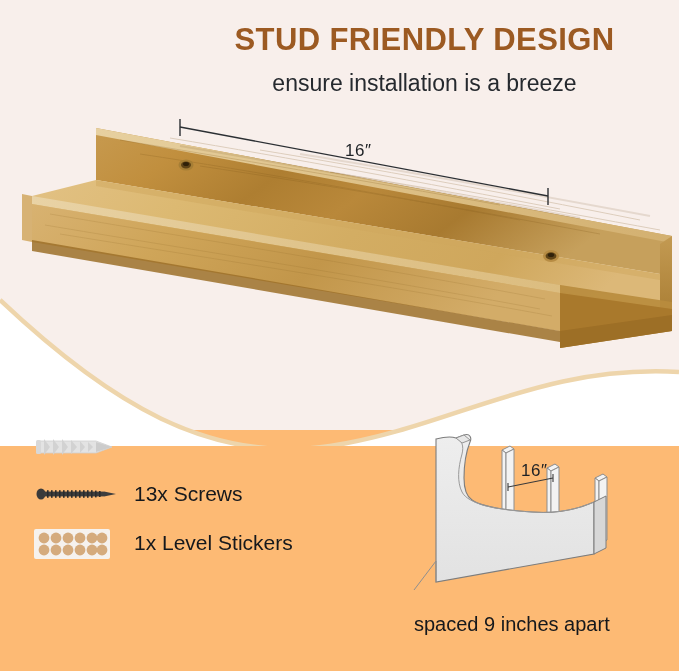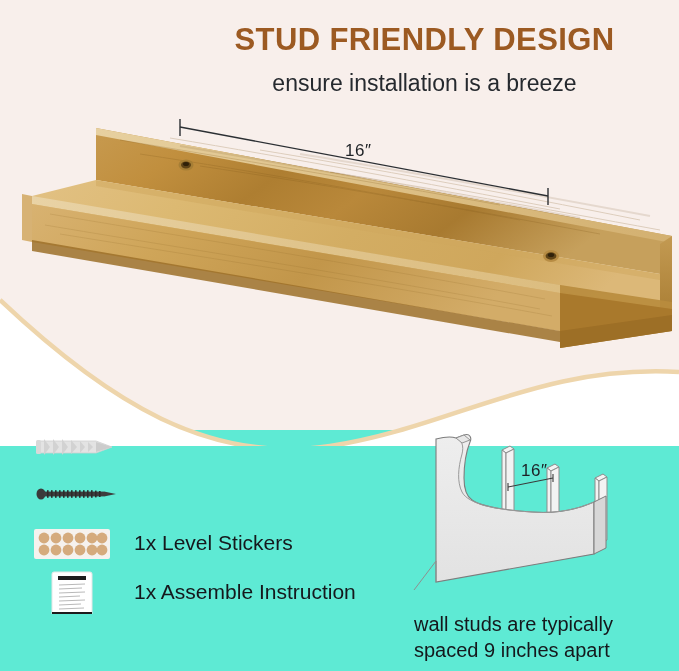--- a/index.html
+++ b/index.html
@@ -11,21 +11,21 @@
     height: 671px;
     font-family: "Liberation Sans", sans-serif;
     background: #ffffff;
     overflow: hidden;
   }
   #infographic {
     position: relative;
     width: 679px;
     height: 671px;
     overflow: hidden;
-    background: #5eead4;
+    background: #fdba74;
   }
 
   
   .top-bg {
     position: absolute;
     left: 0; top: 0;
     width: 679px; height: 430px;
     background: #f8efeb;
   }
 
@@ -296,20 +296,21 @@
               <rect x="47" y="0.2" width="1.6" height="7.6"></rect>
               <rect x="51" y="0.2" width="1.6" height="7.6"></rect>
               <rect x="55" y="0.2" width="1.6" height="7.6"></rect>
               <rect x="59" y="0.6" width="1.6" height="6.8"></rect>
               <rect x="63" y="1" width="1.6" height="6"></rect>
             </g>
             <path d="M68,1.4 L80,4 L68,6.6 Z" fill="#3d3d3d"></path>
           </g>
         </svg>
       </span>
+      <span class="part-label">13x Screws</span>
     </div>
 
     <div class="part-row">
       <span class="part-icon">
         <svg width="100" height="44" viewBox="0 0 100 44">
           <rect x="4" y="8" width="76" height="30" rx="2" fill="#f6f2ee"></rect>
           <g fill="#d5ab7d">
             <circle cx="14" cy="17" r="5.4"></circle>
             <circle cx="26" cy="17" r="5.4"></circle>
             <circle cx="38" cy="17" r="5.4"></circle>
@@ -322,39 +323,20 @@
             <circle cx="50" cy="29" r="5.4"></circle>
             <circle cx="62" cy="29" r="5.4"></circle>
             <circle cx="72" cy="29" r="5.4"></circle>
           </g>
         </svg>
       </span>
       <span class="part-label">1x Level Stickers</span>
     </div>
 
 
-    <div class="part-row">
-      <span class="part-icon">
-        <svg width="100" height="44" viewBox="0 0 100 44">
-          <rect x="22" y="2" width="40" height="46" rx="2" fill="#ffffff" stroke="#e6e6e6" stroke-width="1"></rect>
-          <rect x="28" y="6" width="28" height="4" fill="#1c1c1c"></rect>
-          <g stroke="#b9b9b9" stroke-width="1.1" fill="none">
-            <path d="M29,15 L55,14"></path>
-            <path d="M29,19 L52,18"></path>
-            <path d="M29,23 L55,22"></path>
-            <path d="M29,27 L50,26"></path>
-            <path d="M29,31 L55,30"></path>
-            <path d="M29,35 L51,34"></path>
-            <path d="M29,39 L54,38"></path>
-          </g>
-          <rect x="22" y="42" width="40" height="6" fill="#1c1c1c"></rect>
-        </svg>
-      </span>
-      <span class="part-label">1x Assemble Instruction</span>
-    </div>
   </div>
 
   <div class="stud-wrap">
     <svg width="262" height="175" viewBox="0 0 262 175">
       <defs>
         <linearGradient id="wallFill" x1="0" y1="0" x2="0" y2="1">
           <stop offset="0" stop-color="#eeeeee"></stop>
           <stop offset="1" stop-color="#e2e2e2"></stop>
         </linearGradient>
       </defs>
@@ -402,17 +384,16 @@
         <line x1="100" y1="57" x2="145" y2="48"></line>
         <line x1="100" y1="53" x2="100" y2="61"></line>
         <line x1="145" y1="44" x2="145" y2="52"></line>
       </g>
     </svg>
   </div>
 
   <div class="stud-dim-label">16″</div>
 
   <div class="stud-caption">
-    <span>wall studs are typically</span>
     <span class="l2">spaced 9 inches apart</span>
   </div>
 
 </div>
 
 </body></html>

